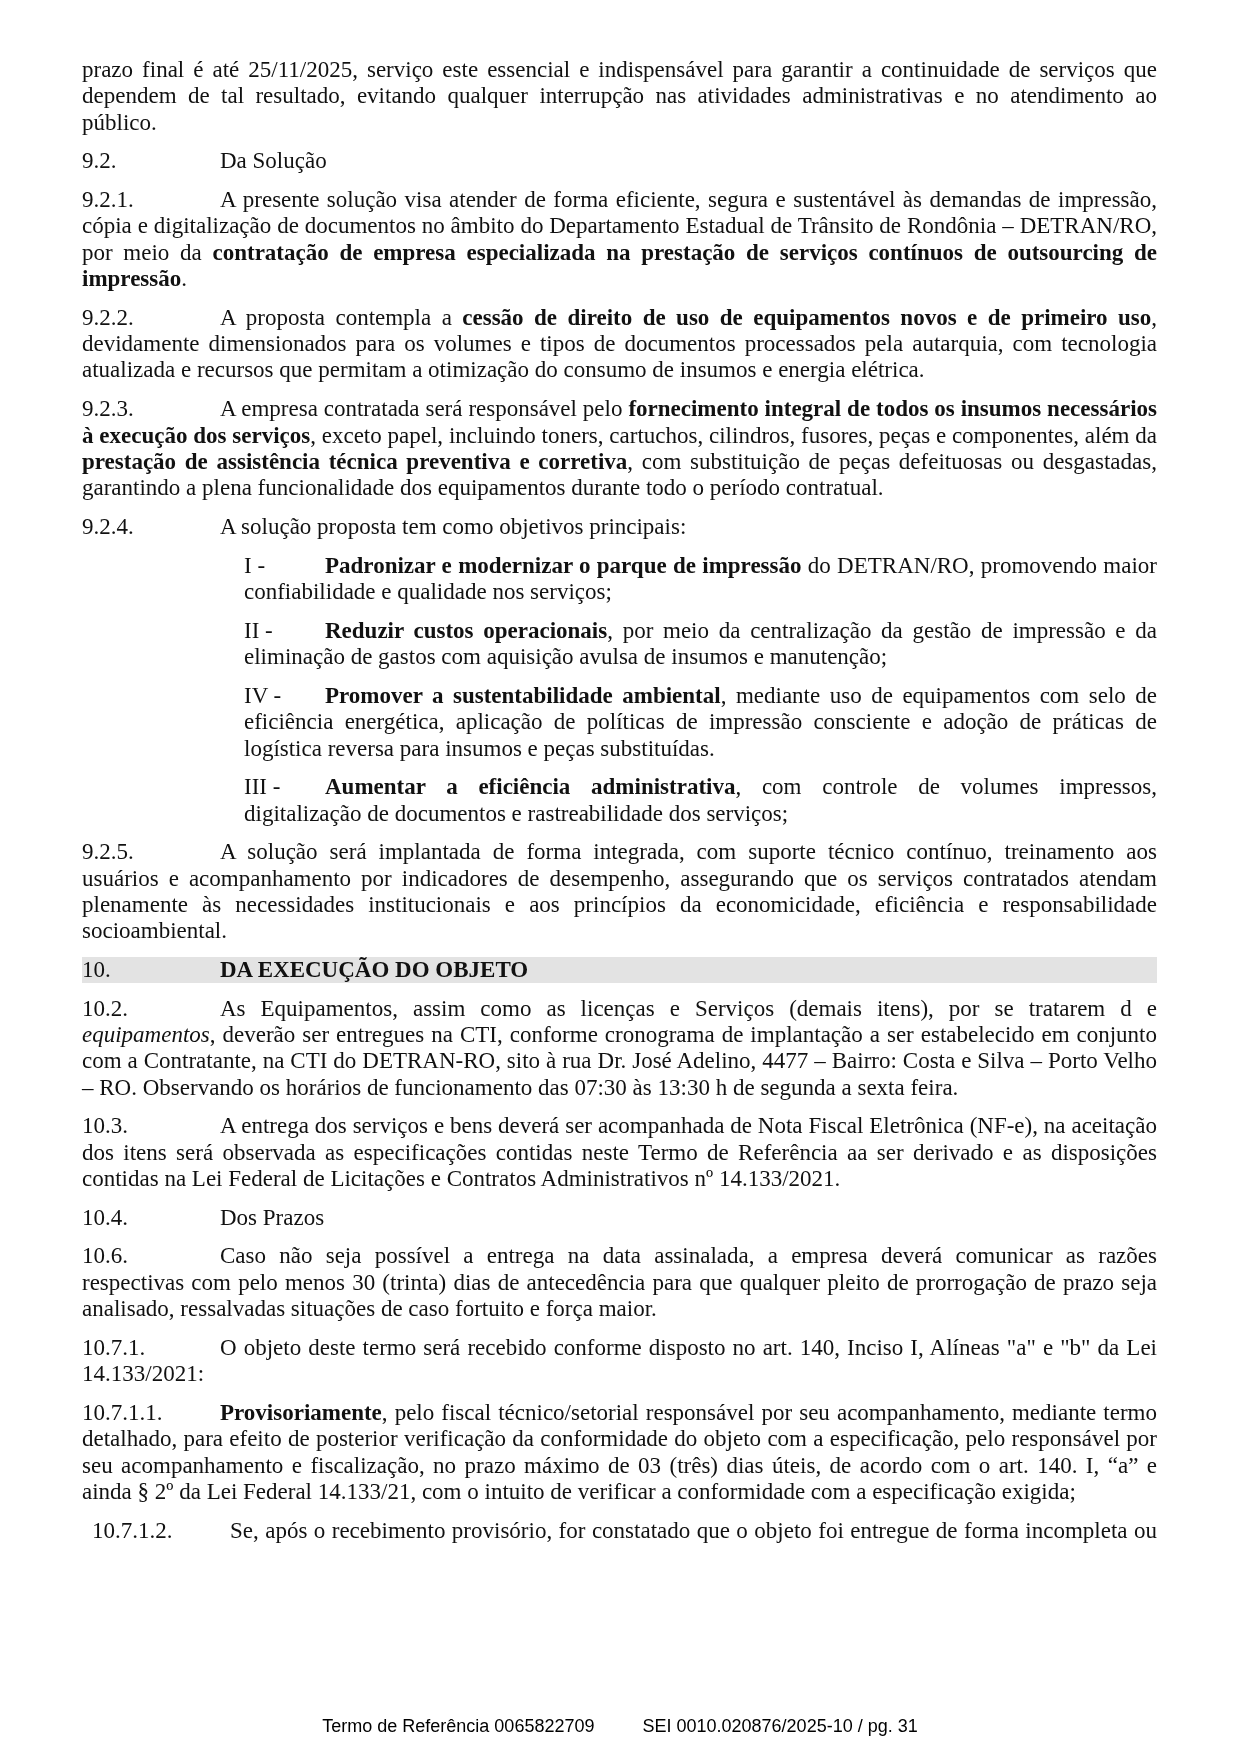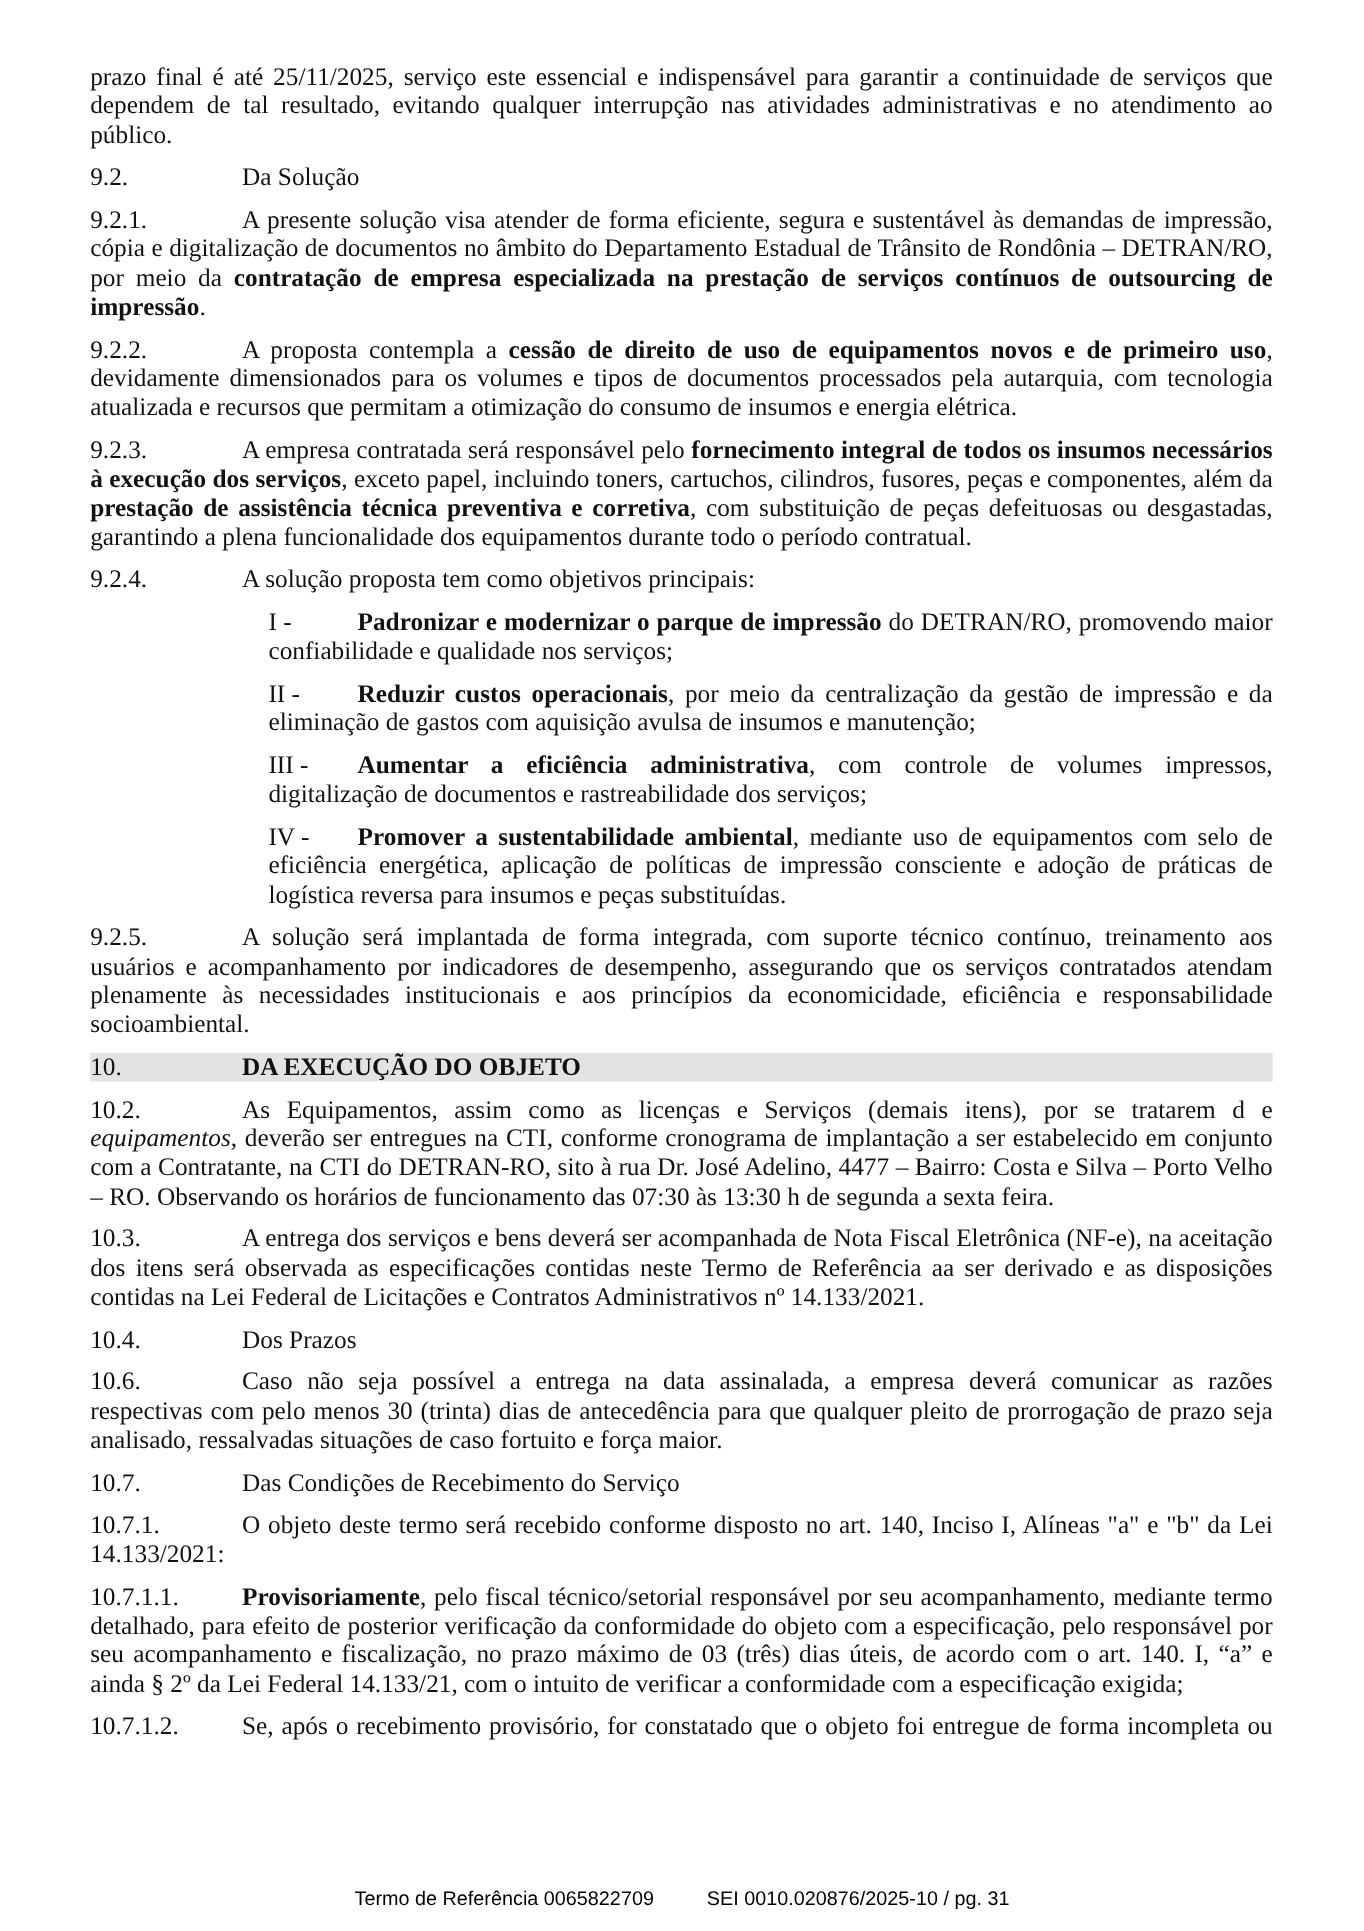--- a/index.html
+++ b/index.html
@@ -45,22 +45,22 @@
     <span class="num">9.2.3.</span><span>A empresa contratada será responsável pelo </span><b>fornecimento integral de todos os insumos necessários à execução dos serviços</b><span>, exceto papel, incluindo toners, cartuchos, cilindros, fusores, peças e componentes, além da </span><b>prestação de assistência técnica preventiva e corretiva</b><span>, com substituição de peças defeituosas ou desgastadas, garantindo a plena funcionalidade dos equipamentos durante todo o período contratual.</span>
   </p>
 
   <p>
     <span class="num">9.2.4.</span><span>A solução proposta tem como objetivos principais:</span>
   </p>
 
   <div class="list">
     <p><span class="roman">I -</span><b>Padronizar e modernizar o parque de impressão</b><span> do DETRAN/RO, promovendo maior confiabilidade e qualidade nos serviços;</span></p>
     <p><span class="roman">II -</span><b>Reduzir custos operacionais</b><span>, por meio da centralização da gestão de impressão e da eliminação de gastos com aquisição avulsa de insumos e manutenção;</span></p>
+    <p><span class="roman">IV -</span><b>Promover a sustentabilidade ambiental</b><span>, mediante uso de equipamentos com selo de eficiência energética, aplicação de políticas de impressão consciente e adoção de práticas de logística reversa para insumos e peças substituídas.</span></p>
     <p><span class="roman">III -</span><b>Aumentar a eficiência administrativa</b><span>, com controle de volumes impressos, digitalização de documentos e rastreabilidade dos serviços;</span></p>
-    <p><span class="roman">IV -</span><b>Promover a sustentabilidade ambiental</b><span>, mediante uso de equipamentos com selo de eficiência energética, aplicação de políticas de impressão consciente e adoção de práticas de logística reversa para insumos e peças substituídas.</span></p>
   </div>
 
   <p>
     <span class="num">9.2.5.</span><span>A solução será implantada de forma integrada, com suporte técnico contínuo, treinamento aos usuários e acompanhamento por indicadores de desempenho, assegurando que os serviços contratados atendam plenamente às necessidades institucionais e aos princípios da economicidade, eficiência e responsabilidade socioambiental.</span>
   </p>
 
   <div class="section-bar">
     <span class="num">10.</span><span class="title">DA EXECUÇÃO DO OBJETO</span>
   </div>
 
@@ -75,33 +75,30 @@
 
   <div class="heading">
     <span class="num">10.4.</span><span class="title">Dos Prazos</span>
   </div>
 
 
   <p>
     <span class="num">10.6.</span><span>Caso não seja possível a entrega na data assinalada, a empresa deverá comunicar as razões respectivas com pelo menos 30 (trinta) dias de antecedência para que qualquer pleito de prorrogação de prazo seja analisado, ressalvadas situações de caso fortuito e força maior.</span>
   </p>
 
-  <div class="heading">
-    <span class="num">10.7.</span><span class="title">Das Condições de Recebimento do Serviço</span>
-  </div>
 
   <p>
     <span class="num">10.7.1.</span><span>O objeto deste termo será recebido conforme disposto no art. 140, Inciso I, Alíneas "a" e "b" da Lei 14.133/2021:</span>
   </p>
 
   <p>
     <span class="num">10.7.1.1.</span><b>Provisoriamente</b><span>, pelo fiscal técnico/setorial responsável por seu acompanhamento, mediante termo detalhado, para efeito de posterior verificação da conformidade do objeto com a especificação, pelo responsável por seu acompanhamento e fiscalização, no prazo máximo de 03 (três) dias úteis, de acordo com o art. 140. I, “a” e ainda § 2º da Lei Federal 14.133/21, com o intuito de verificar a conformidade com a especificação exigida;</span>
   </p>
 
-  <p style="text-align:justify;text-align-last:justify;">
+  <p style="text-align:justify;text-align-last:justify;margin-left:10px;">
     <span class="num">10.7.1.2.</span><span>Se, após o recebimento provisório, for constatado que o objeto foi entregue de forma incompleta ou</span>
   </p>
 
 </div>
 
 <div class="footer">
   <span>Termo de Referência 0065822709</span><span>SEI 0010.020876/2025-10 / pg. 31</span>
 </div>
 
 </body></html>

